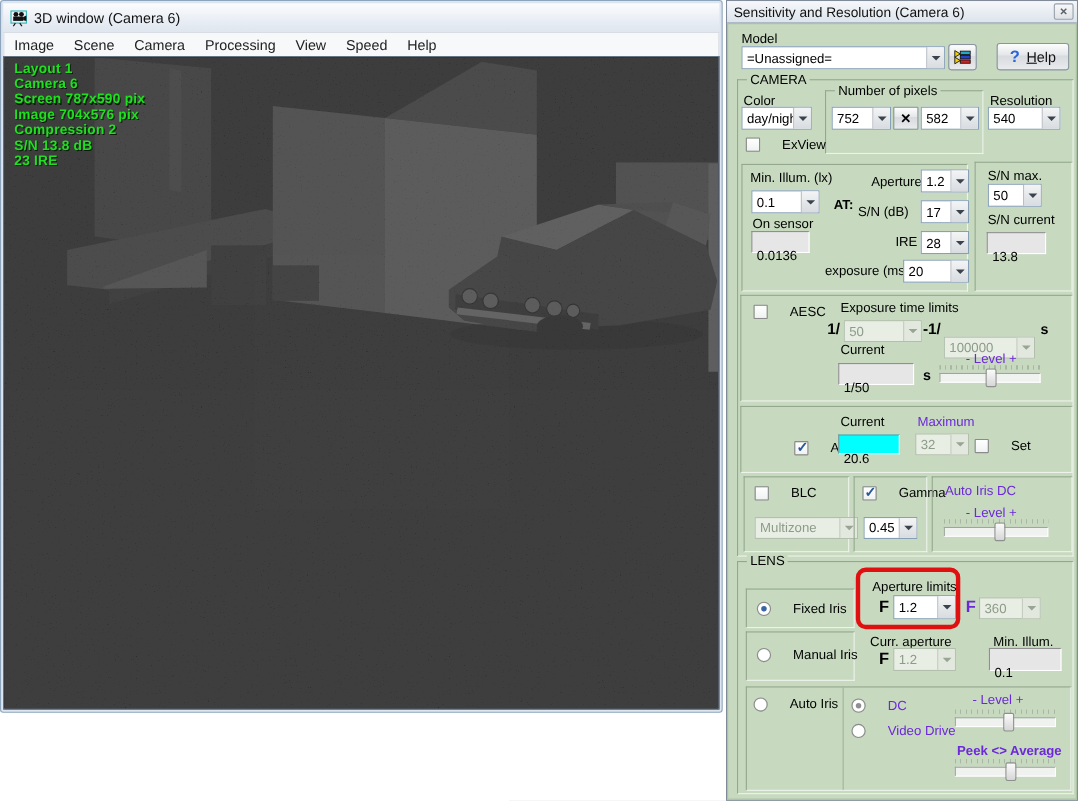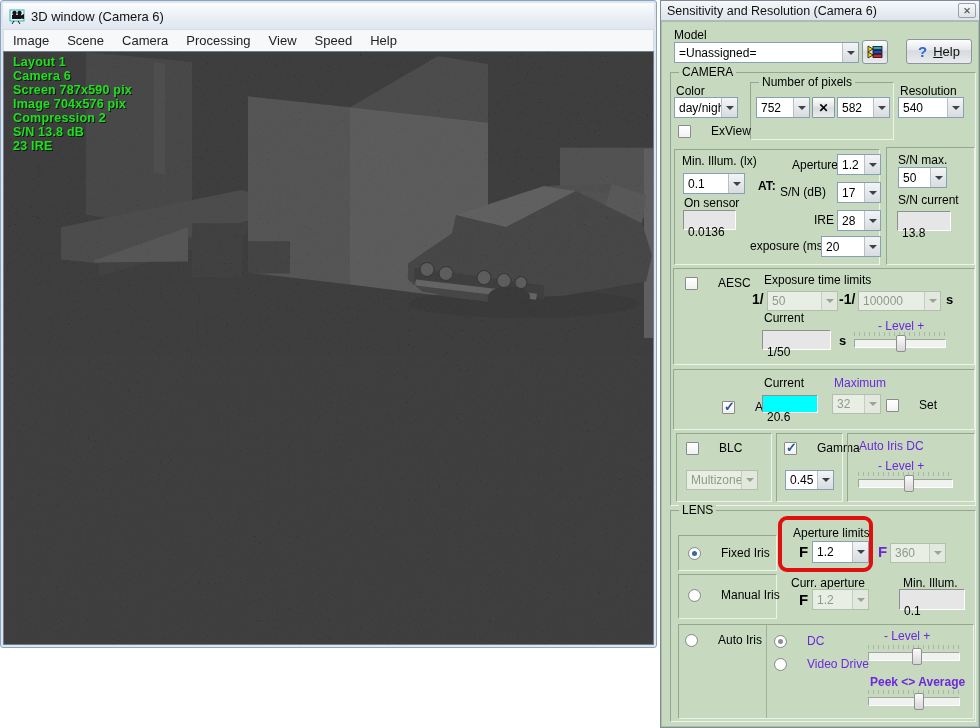--- a/index.html
+++ b/index.html
@@ -263,21 +263,21 @@
       <span class="cb"></span>
       <span>AESC</span>
     </div>
     <div class="lbl" style="left:102px; top:251px;">Exposure time limits</div>
     <div class="lbl b" style="left:90px; top:269px; font-size:14px;">1/</div>
     <div class="combo disabled" style="left:105px; top:269px; width:71px; height:20px;">
       <span class="txt">50</span>
         <span class="arr"></span>
     </div>
     <div class="lbl b" style="left:177px; top:269px; font-size:14px;">-1/</div>
-    <div class="combo disabled" style="left:196px; top:269px; width:83px; height:20px;gap:16px;">
+    <div class="combo disabled" style="left:196px; top:284px; width:83px; height:20px;gap:16px;">
       <span class="txt">100000</span>
         <span class="arr"></span>
     </div>
     <div class="lbl b" style="left:284px; top:270px; font-size:13px;">s</div>
     <div class="lbl" style="left:102px; top:289px;">Current</div>
     <div class="ro" style="left:100px; top:308px; width:69px; height:20px;">1/50</div>
     <div class="lbl b" style="left:177px; top:311px; font-size:13px;">s</div>
     <div class="lbl dis" style="left:216px; top:297px;">- Level +</div>
     <div class="ticks" style="left:192px; top:310px; width:92px;"></div>
     <div class="slider" style="left:192px; top:317px; width:92px;">
@@ -299,21 +299,21 @@
     <div class="chk" style="left:224px; top:376px;">
       <span class="cb"></span>
       <span>Set</span>
     </div>
 
     <div class="gb" style="left:14px; top:411px; width:96px; height:69px;"></div>
     <div class="chk" style="left:24px; top:419px;">
       <span class="cb"></span>
       <span>BLC</span>
     </div>
-    <div class="combo disabled" style="left:24px; top:448px; width:72px; height:20px;">
+    <div class="combo disabled" style="left:24px; top:448px; width:94px; height:20px;">
       <span class="txt">Multizone</span>
         <span class="arr"></span>
     </div>
 
     <div class="gb" style="left:114px; top:411px; width:67px; height:69px;"></div>
     <div class="chk" style="left:122px; top:419px;">
       <span class="cb checked"></span>
       <span>Gamma</span>
     </div>
     <div class="combo" style="left:123px; top:448px; width:49px; height:20px;">

